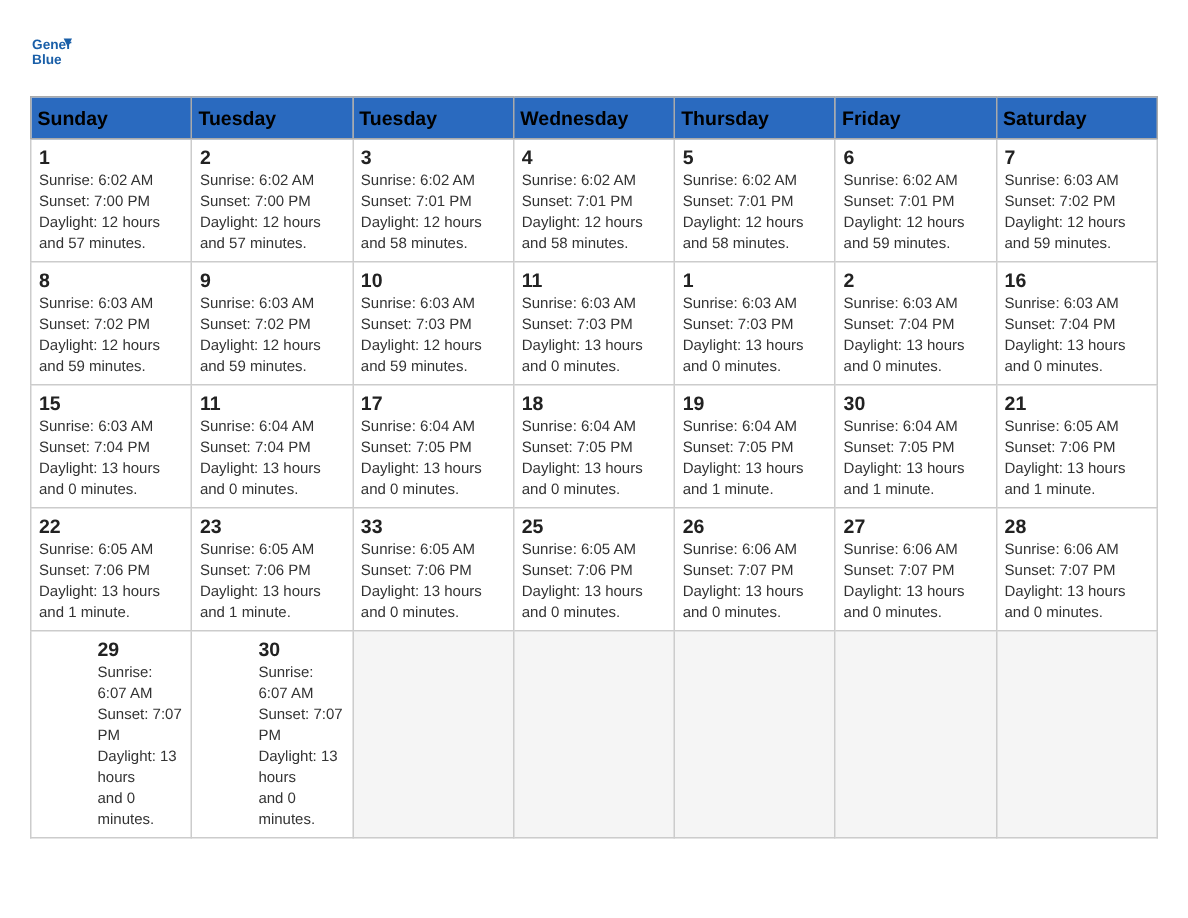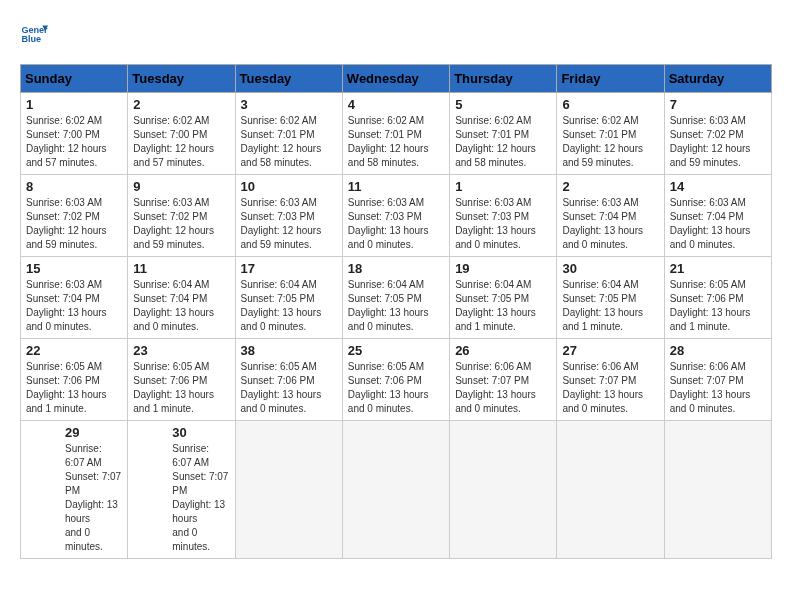--- a/index.html
+++ b/index.html
@@ -198,21 +198,21 @@
 and 0 minutes.</div>
         </td>
         <td>
           <div class="day-num">2</div>
           <div class="day-info" style="white-space: pre-line;">Sunrise: 6:03 AM
 Sunset: 7:04 PM
 Daylight: 13 hours
 and 0 minutes.</div>
         </td>
         <td>
-          <div class="day-num">14</div>
+          <div class="day-num">16</div>
           <div class="day-info" style="white-space: pre-line;">Sunrise: 6:03 AM
 Sunset: 7:04 PM
 Daylight: 13 hours
 and 0 minutes.</div>
         </td>
       </tr>
       <tr>
         <td>
           <div class="day-num">15</div>
           <div class="day-info" style="white-space: pre-line;">Sunrise: 6:03 AM
@@ -272,21 +272,21 @@
 and 1 minute.</div>
         </td>
         <td>
           <div class="day-num">23</div>
           <div class="day-info" style="white-space: pre-line;">Sunrise: 6:05 AM
 Sunset: 7:06 PM
 Daylight: 13 hours
 and 1 minute.</div>
         </td>
         <td>
-          <div class="day-num">38</div>
+          <div class="day-num">33</div>
           <div class="day-info" style="white-space: pre-line;">Sunrise: 6:05 AM
 Sunset: 7:06 PM
 Daylight: 13 hours
 and 0 minutes.</div>
         </td>
         <td>
           <div class="day-num">25</div>
           <div class="day-info" style="white-space: pre-line;">Sunrise: 6:05 AM
 Sunset: 7:06 PM
 Daylight: 13 hours

